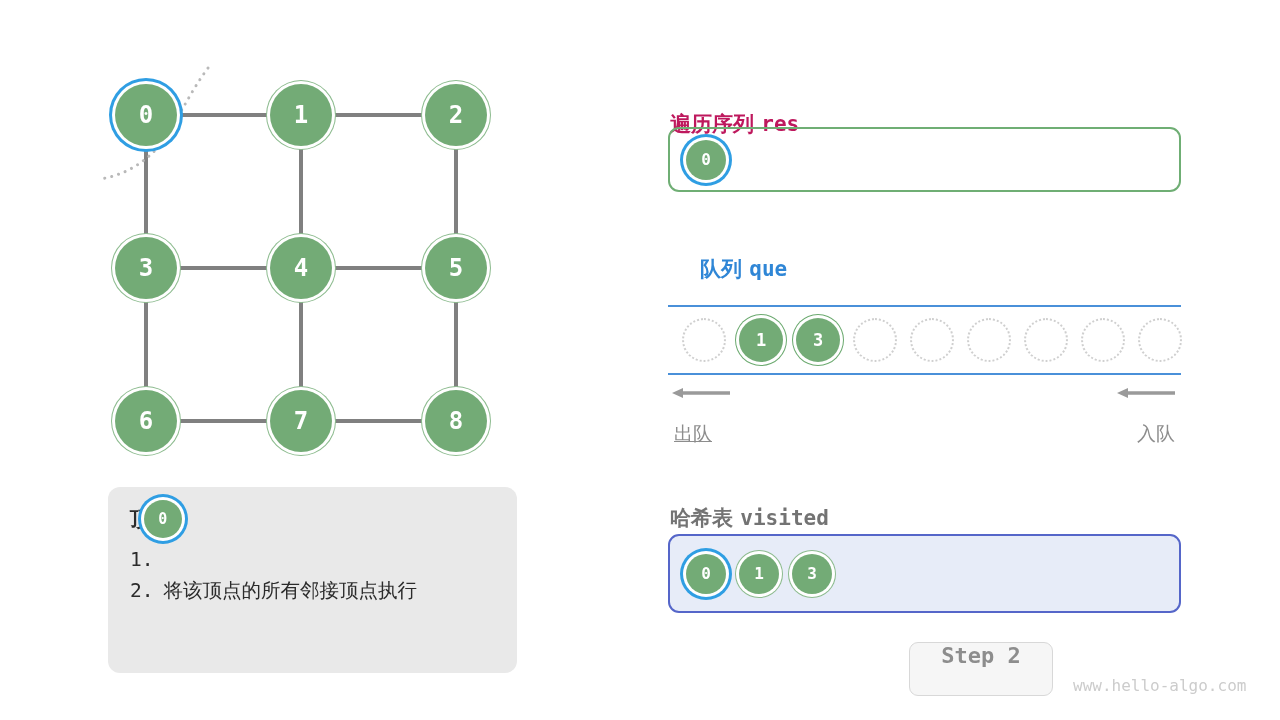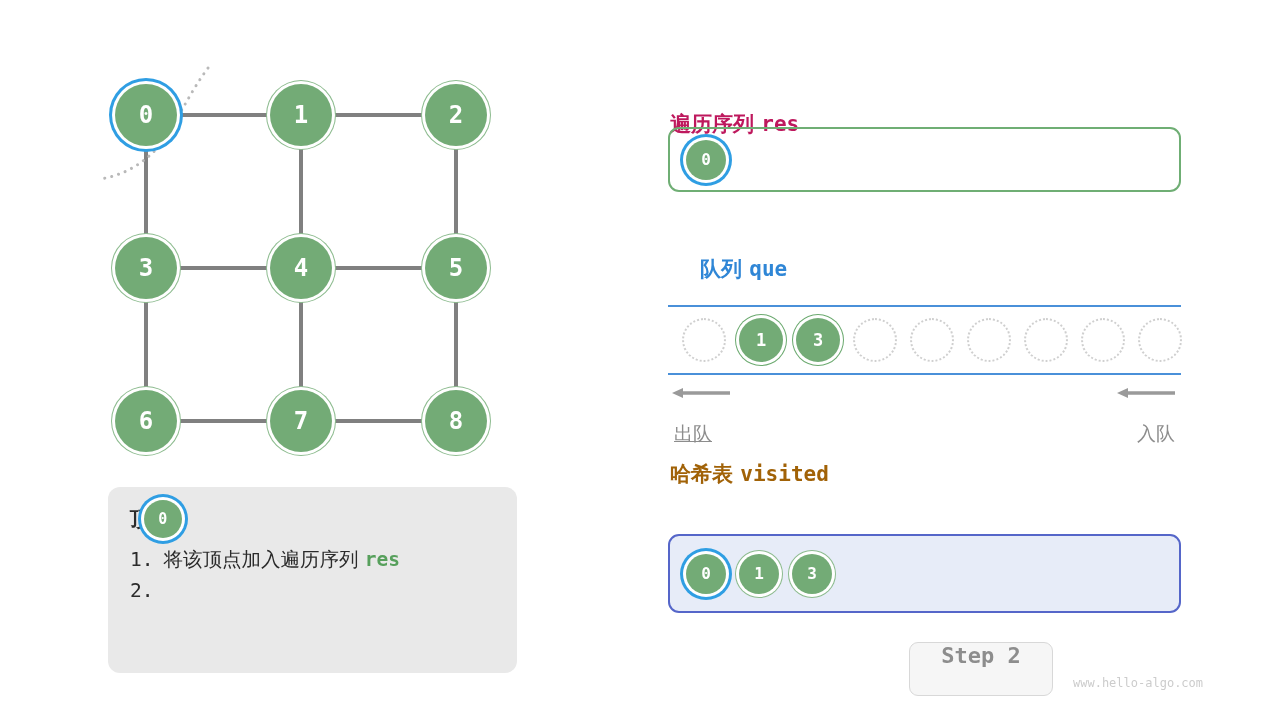--- a/index.html
+++ b/index.html
@@ -136,21 +136,21 @@
     background: #f6f6f6;
     border: 1.5px solid #d8d8d8;
     border-radius: 9px;
     display: flex; align-items: flex-start; justify-content: center;
     font-family: "DejaVu Sans Mono", "Liberation Mono", monospace;
     font-weight: 700; font-size: 22px; color: #8d8d8d;
   }
   #watermark {
     position: absolute; left: 1073px; top: 676px;
     font-family: "DejaVu Sans Mono", "Liberation Mono", monospace;
-    font-size: 12px; color: #cccccc;
+    font-size: 16px; color: #cccccc;
   }
 </style>
 </head>
 <body>
 
 <div id="root">
 
   <div id="graph">
     <svg width="600" height="470">
       <g id="edges-group">
@@ -185,24 +185,24 @@
   <div id="caption">
     <div class="cap-head">
       <span>顶点</span>
       <span class="node hl">
         <span>0</span>
       </span>
     </div>
     <ul class="cap-list" id="caption-list">
         <li>
           <span class="num">1.</span>
-          <span><span>将该顶点加入遍历序列 </span><span class="mono c-green">res</span></span>
         </li>
         <li>
           <span class="num">2.</span>
+          <span><span>将该顶点的所有邻接顶点执行</span></span>
         </li>
         <li>
           <span class="num indent"></span>
         </li>
       </ul>
   </div>
 
   <div id="right">
 
     <div class="sect-title" style="left:10px; top:74px; color:#be185d;margin-top:36px;">
@@ -242,21 +242,21 @@
           <line x1="58" y1="6" x2="9" y2="6" stroke="#9a9a9a" stroke-width="3.5"></line>
           <polygon points="0,6 11,1 11,11" fill="#9a9a9a"></polygon>
         </svg>
       </div>
       <div class="q-labels">
         <span class="q-label l">出队</span>
         <span class="q-label r">入队</span>
       </div>
     </div>
 
-    <div class="sect-title" style="left:10px; top:460px; color:#a16207;">
+    <div class="sect-title" style="left:10px; top:504px; color:#737373;">
       <span>哈希表</span>
       <span class="mono">visited</span>
     </div>
     <div class="visited-box">
       <div id="visited-items" style="display:flex;align-items:center;">
           <div class="node chip inline hl">0</div>
           <div class="node chip inline">1</div>
           <div class="node chip inline">3</div>
         </div>
     </div>

